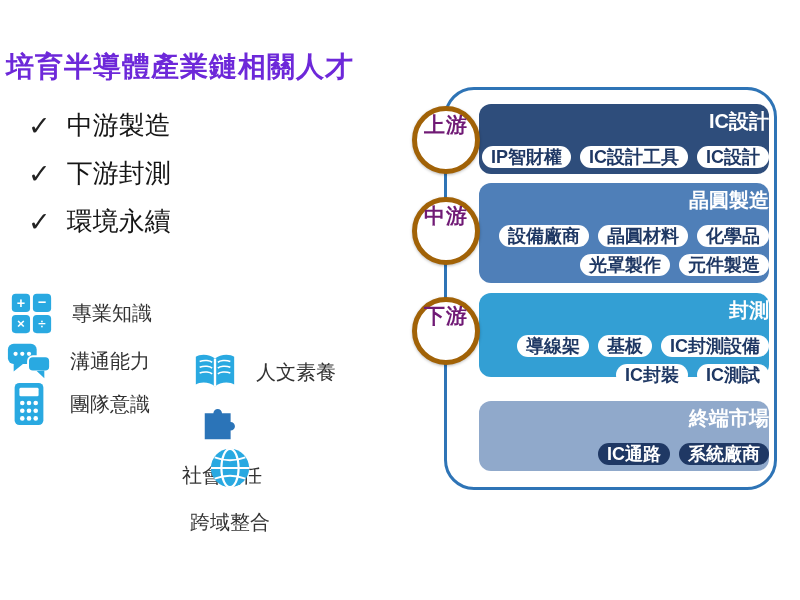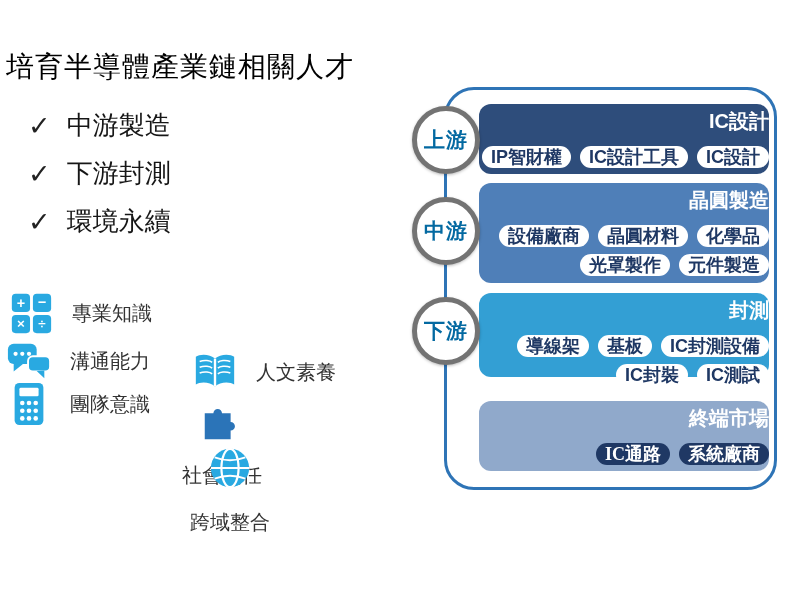--- a/index.html
+++ b/index.html
@@ -6,21 +6,21 @@
   body{
     width:800px;height:600px;position:relative;overflow:hidden;
     background:#ffffff;
     font-family:"Liberation Sans","DejaVu Sans",sans-serif;
     color:#1a1a1a;
   }
   .abs{position:absolute;}
 
   
   .page-title{
-    left:6px;top:48px;font-size:28px;font-weight:normal;color:#000000;
+    left:6px;top:48px;font-size:28px;font-weight:bold;color:#6d28d9;
     letter-spacing:1px;white-space:nowrap;
   }
   .check-item{display:flex;align-items:center;gap:16px;font-size:26px;color:#161616;}
   .check-item .tick{font-size:27px;font-weight:bold;color:#222;}
   .chk0{left:28px;top:108px;}
   .chk1{left:28px;top:156px;}
   .chk2{left:28px;top:204px;}
 
   .skill-item{display:flex;align-items:center;gap:18px;}
   .skill-item .label{font-size:20px;color:#333;white-space:nowrap;}
@@ -39,40 +39,40 @@
     z-index:1;
   }
   .chain-box{
     left:479px;width:290px;border-radius:12px;z-index:2;
     display:flex;flex-direction:column;align-items:flex-end;
     padding-top:5px;box-sizing:border-box;
   }
   .box0{top:104px;height:70px;background:#2e4d7b;}
   .box1{top:183px;height:100px;background:#4f7fb8;}
   .box2{top:293px;height:84px;background:#339fd4;}
-  .box3{top:401px;height:70px;background:#90a9cb;font-family:Liberation Serif, serif;}
+  .box3{top:401px;height:70px;background:#90a9cb;}
   .chain-box .box-title{
     text-align:center;color:#ffffff;font-weight:bold;font-size:20px;line-height:24px;
   }
   .chain-box .divider{
     border-top:2px dashed rgba(255,255,255,0.95);margin:4px 16px 0 16px;height:0;
   }
   .tag-row{
     display:flex;justify-content:center;align-items:center;gap:9px;margin-top:7px;
   }
   .tag{
     background:#ffffff;color:#1f3864;font-size:18px;font-weight:bold;
     padding:2px 9px;border-radius:11px;white-space:nowrap;line-height:18px;
   }
   .tag.dark{background:#1f3864;color:#ffffff;}
 
   .stage-badge{
     width:58px;height:58px;border-radius:50%;background:#ffffff;
-    border:5px solid #737373;color:#0369a1;font-weight:bold;font-size:21px;
-    display:flex;align-items:center;justify-content:center;z-index:3;
+    border:5px solid #a16207;color:#701a75;font-weight:bold;font-size:21px;
+    display:flex;align-items:flex-start;justify-content:center;z-index:3;
     box-shadow:0 1px 3px rgba(0,0,0,0.25);letter-spacing:1px;
   }
   .bd0{left:412px;top:106px;}
   .bd1{left:412px;top:197px;}
   .bd2{left:412px;top:297px;}
 </style>
 </head>
 <body>
 
 <div class="abs page-title">培育半導體產業鏈相關人才</div>

